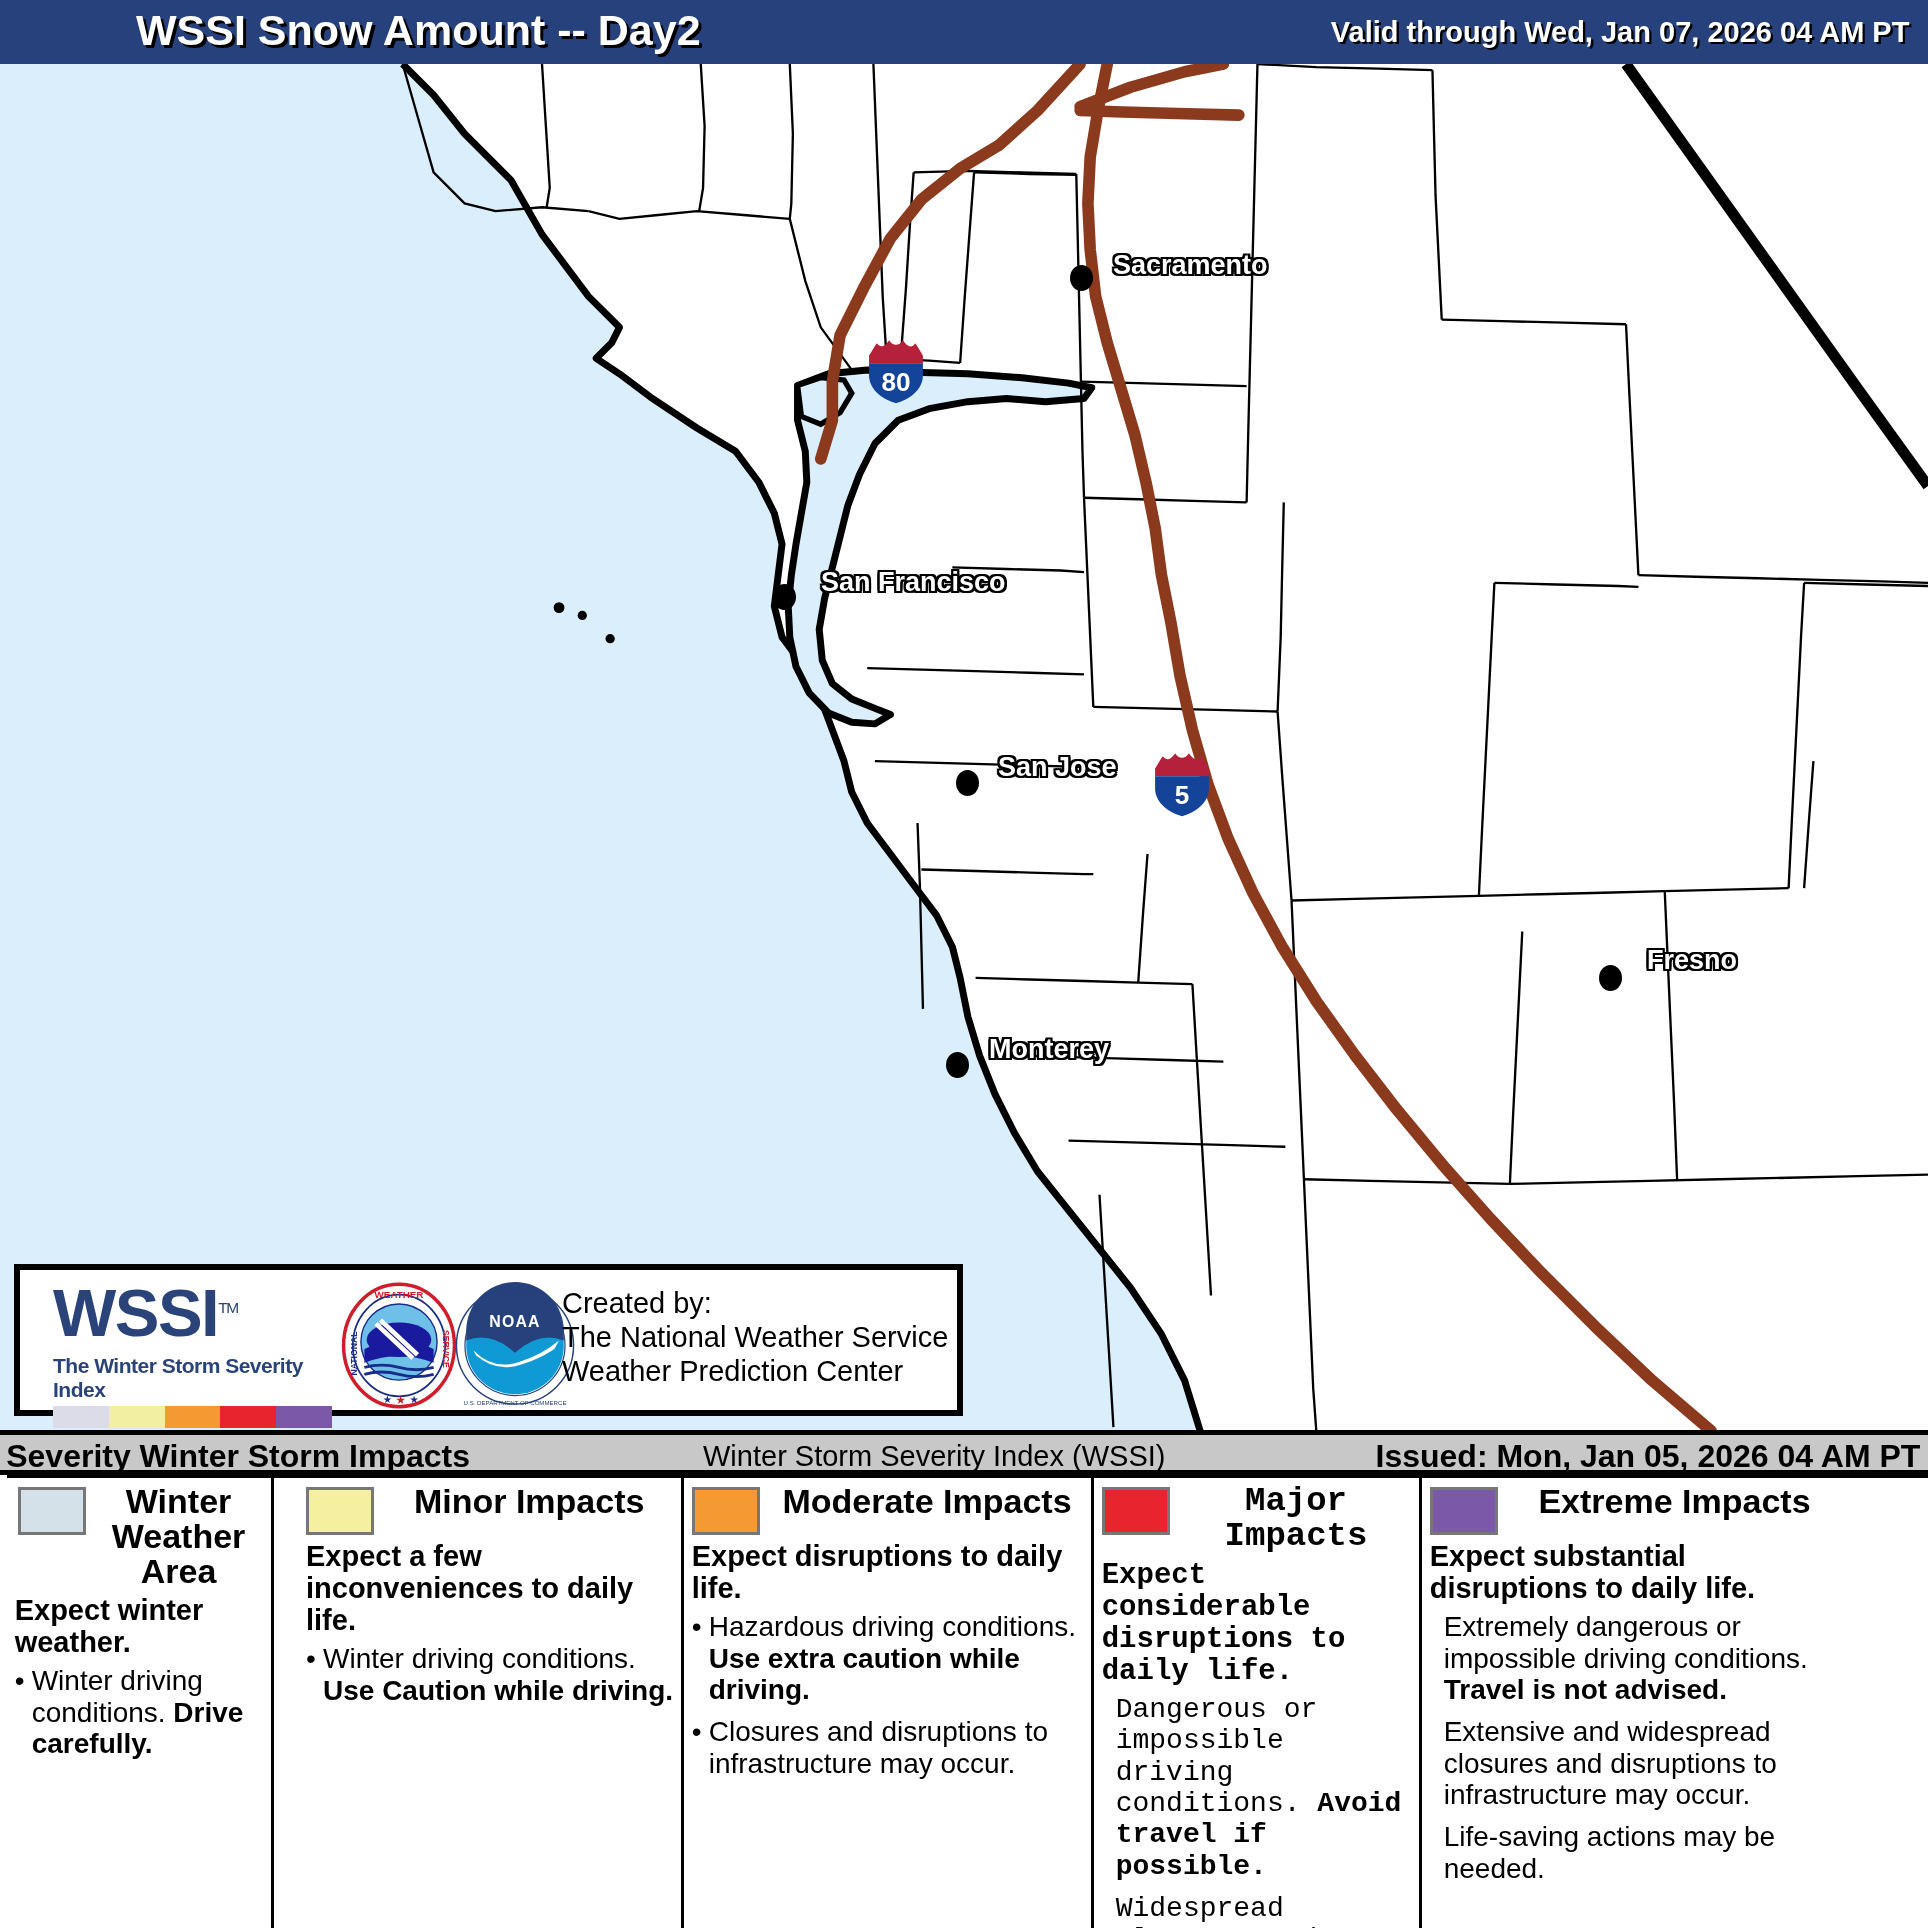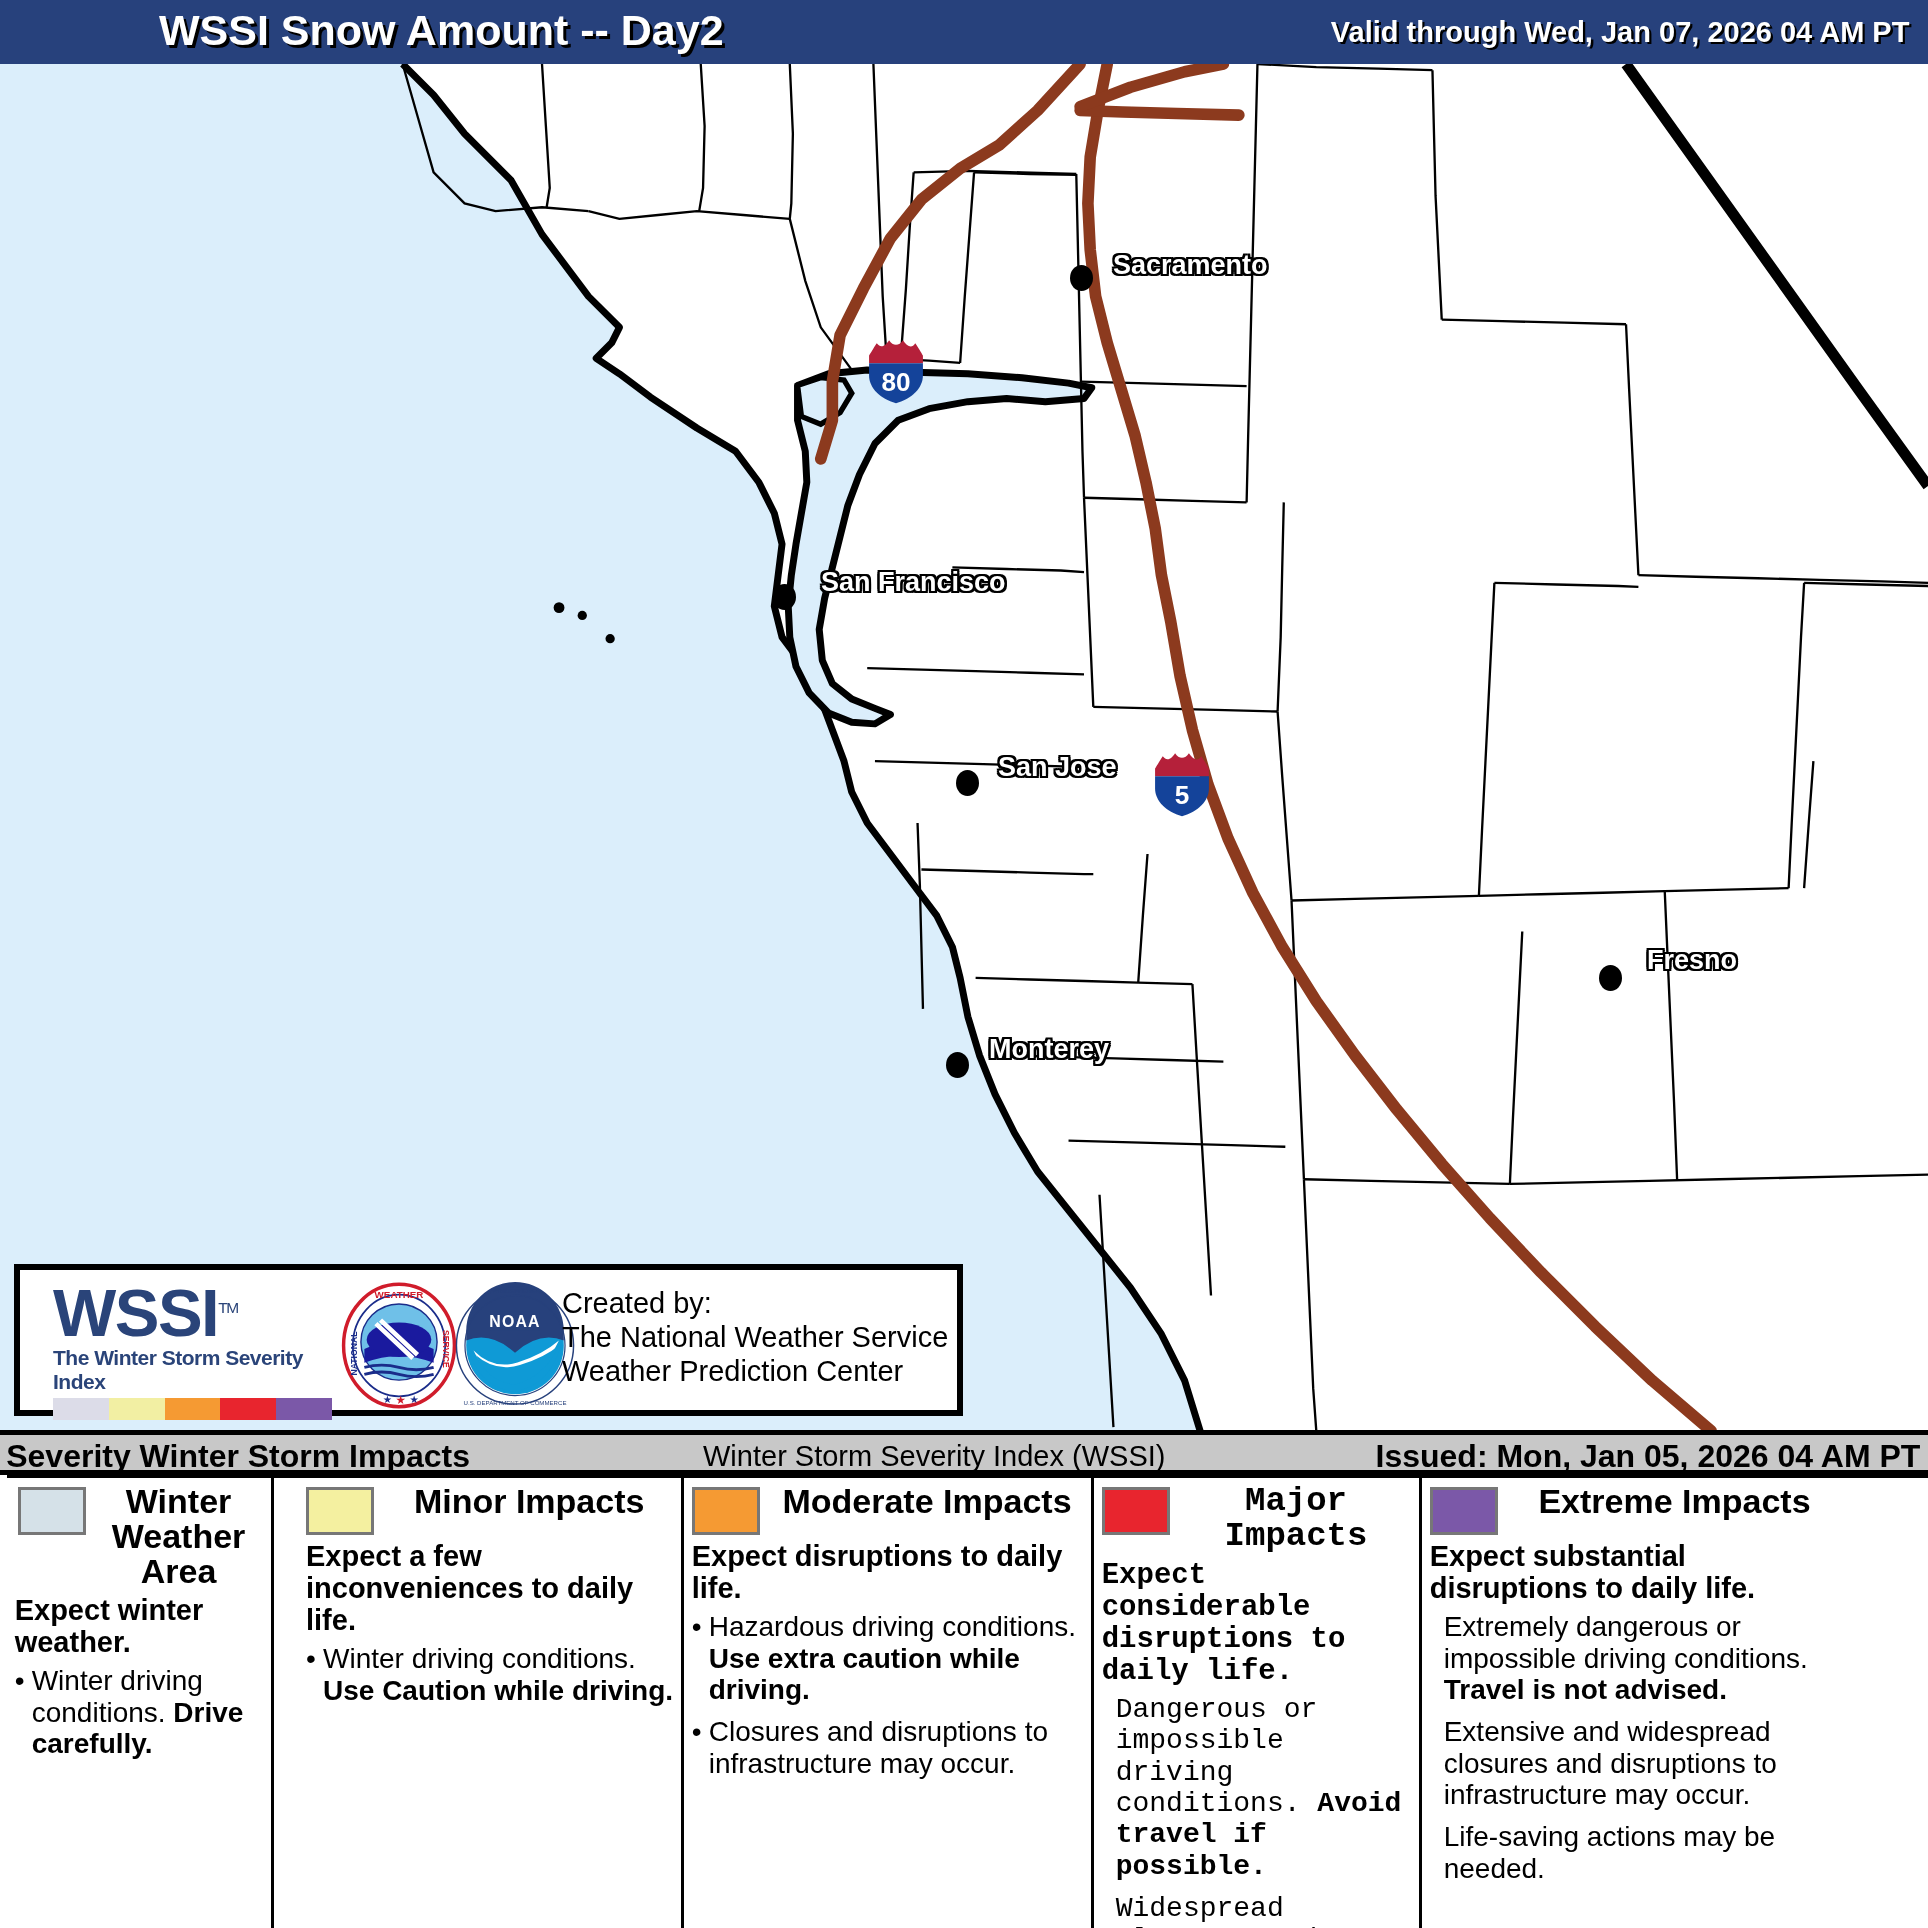--- a/index.html
+++ b/index.html
@@ -1,21 +1,21 @@
 <!DOCTYPE html>
 <html style="font-size:12.4px"><head>
 <meta charset="utf-8">
 <style>
   html,body{margin:0;padding:0;background:#fff;}
   body{width:1928px;height:1928px;font-family:"Liberation Sans",sans-serif;overflow:hidden;}
   #root{position:relative;width:1928px;height:1928px;}
 
   
   .header{position:absolute;left:0;top:0;width:1928px;height:64px;background:#27417c;}
-  .header .title{position:absolute;left:159px;top:6.2px;font-size:43px;font-weight:bold;color:#fff;
+  .header .title{position:absolute;left:136px;top:6.2px;font-size:43px;font-weight:bold;color:#fff;
      text-shadow:3.1px 3.1px 0 #000;letter-spacing:0px;white-space:nowrap;}
   .header .valid{position:absolute;right:18.6px;top:15.5px;font-size:29px;font-weight:bold;color:#fff;
      text-shadow:2.3px 2.3px 0 #000;white-space:nowrap;}
 
   
   .mapwrap{position:absolute;left:0;top:64px;width:1928px;height:1367px;background:#ffffff;overflow:hidden;}
   .mapsvg{position:absolute;left:0;top:0;width:1928px;height:1367px;display:block;}
 
   .citylabel{position:absolute;font-size:27px;font-weight:bold;color:#fff;white-space:nowrap;
     text-shadow:-2.3px -2.3px 0 #000,2.3px -2.3px 0 #000,-2.3px 2.3px 0 #000,2.3px 2.3px 0 #000,
@@ -25,21 +25,21 @@
   
   .shield{position:absolute;width:60px;height:68px;}
 
   
   .logobox{position:absolute;left:14px;top:1264px;width:949px;height:152px;background:#fff;
      border:6.2px solid #000;box-sizing:border-box;}
   .wssi-mark{position:absolute;left:33px;top:11px;width:302px;}
   .wssi-word{font-size:67px;font-weight:bold;color:#2a4479;letter-spacing:-1.5px;line-height:0.95;
      font-family:"Liberation Sans",sans-serif;}
   .wssi-tm{font-size:15.5px;vertical-align:super;font-weight:normal;}
-  .wssi-sub{font-size:21px;font-weight:bold;color:#2a4479;letter-spacing:-0.5px;margin-top:1px;}
+  .wssi-sub{font-size:21px;font-weight:bold;color:#2a4479;letter-spacing:-0.5px;margin-top:9px;}
   .wssi-bar{display:flex;margin-top:4.6px;width:279px;height:22px;}
   .wssi-bar span{flex:1;display:block;}
 
   .createdby{position:absolute;left:542px;top:17px;font-size:29px;color:#000;line-height:1.17;}
 
   
   .graybar{position:absolute;left:0;top:1430px;width:1928px;height:45px;background:#c8c8c8;
      border-top:5.4px solid #000;border-bottom:5.4px solid #000;box-sizing:border-box;}
   .gb-left{position:absolute;left:6.2px;top:3.1px;font-size:32px;font-weight:bold;color:#000;white-space:nowrap;}
   .gb-mid{position:absolute;left:703px;top:4.6px;font-size:29px;color:#000;white-space:nowrap;}

